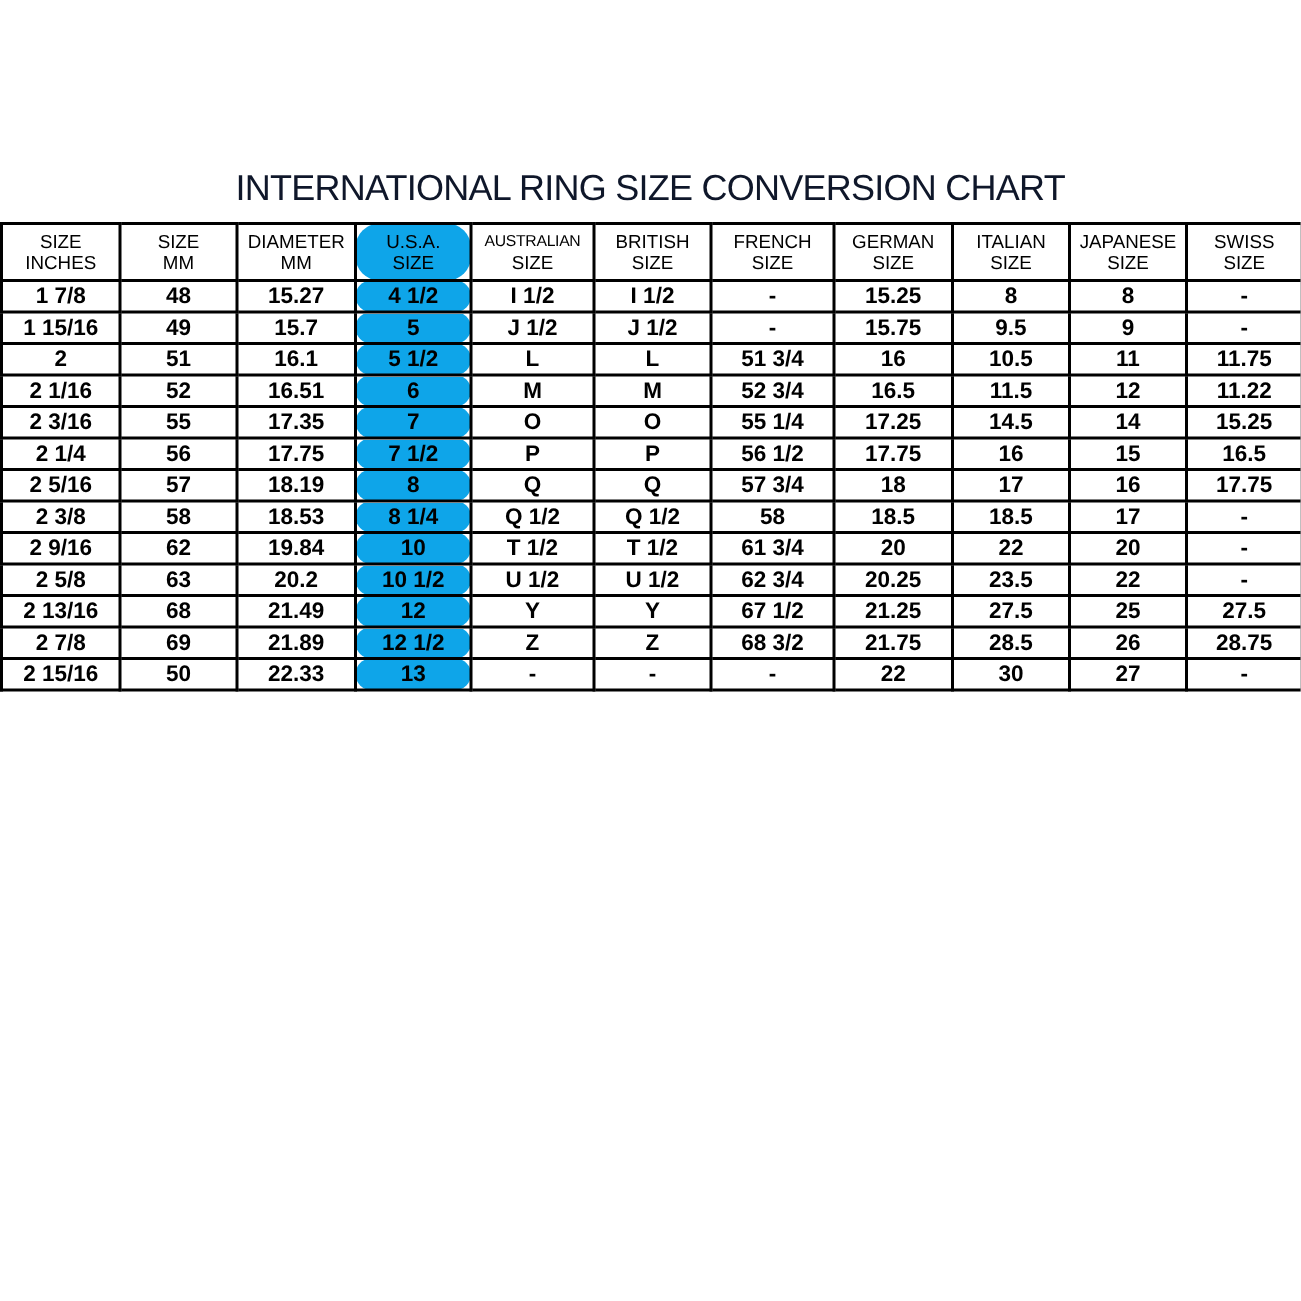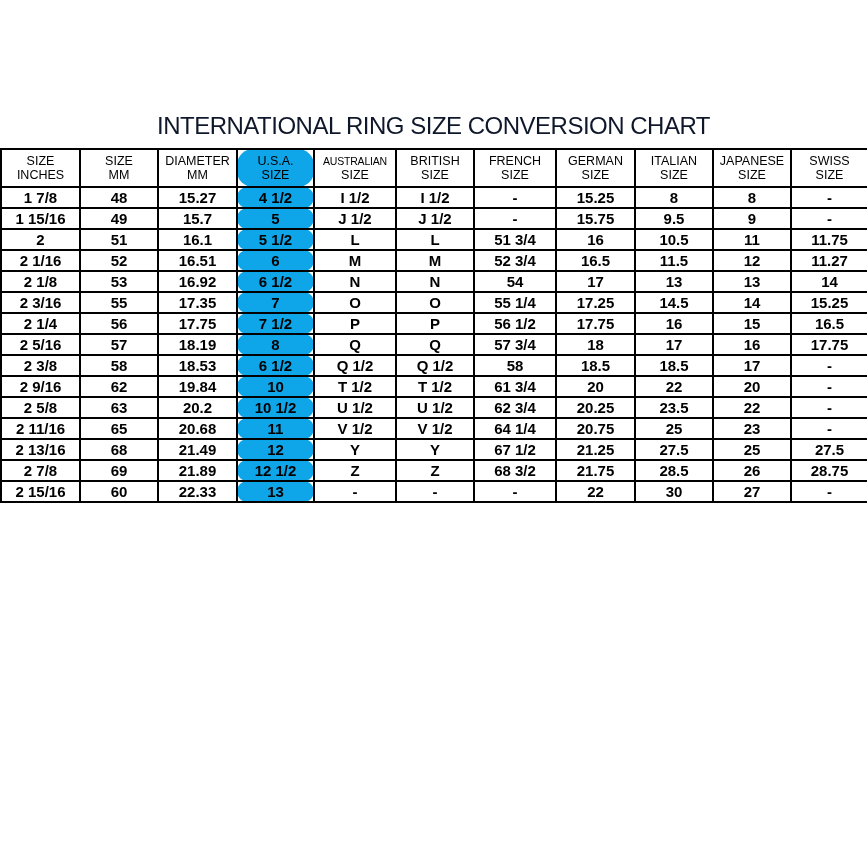--- a/index.html
+++ b/index.html
@@ -167,34 +167,21 @@
           <td>2 1/16</td>
           <td>52</td>
           <td>16.51</td>
           <td>6</td>
           <td>M</td>
           <td>M</td>
           <td>52 3/4</td>
           <td>16.5</td>
           <td>11.5</td>
           <td>12</td>
-          <td>11.27</td>
-        </tr>
-        <tr>
-          <td>2 1/8</td>
-          <td>53</td>
-          <td>16.92</td>
-          <td>6 1/2</td>
-          <td>N</td>
-          <td>N</td>
-          <td>54</td>
-          <td>17</td>
-          <td>13</td>
-          <td>13</td>
-          <td>14</td>
+          <td>11.22</td>
         </tr>
         <tr>
           <td>2 3/16</td>
           <td>55</td>
           <td>17.35</td>
           <td>7</td>
           <td>O</td>
           <td>O</td>
           <td>55 1/4</td>
           <td>17.25</td>
@@ -225,21 +212,21 @@
           <td>57 3/4</td>
           <td>18</td>
           <td>17</td>
           <td>16</td>
           <td>17.75</td>
         </tr>
         <tr>
           <td>2 3/8</td>
           <td>58</td>
           <td>18.53</td>
-          <td>6 1/2</td>
+          <td>8 1/4</td>
           <td>Q 1/2</td>
           <td>Q 1/2</td>
           <td>58</td>
           <td>18.5</td>
           <td>18.5</td>
           <td>17</td>
           <td>-</td>
         </tr>
         <tr>
           <td>2 9/16</td>
@@ -258,33 +245,20 @@
           <td>2 5/8</td>
           <td>63</td>
           <td>20.2</td>
           <td>10 1/2</td>
           <td>U 1/2</td>
           <td>U 1/2</td>
           <td>62 3/4</td>
           <td>20.25</td>
           <td>23.5</td>
           <td>22</td>
-          <td>-</td>
-        </tr>
-        <tr>
-          <td>2 11/16</td>
-          <td>65</td>
-          <td>20.68</td>
-          <td>11</td>
-          <td>V 1/2</td>
-          <td>V 1/2</td>
-          <td>64 1/4</td>
-          <td>20.75</td>
-          <td>25</td>
-          <td>23</td>
           <td>-</td>
         </tr>
         <tr>
           <td>2 13/16</td>
           <td>68</td>
           <td>21.49</td>
           <td>12</td>
           <td>Y</td>
           <td>Y</td>
           <td>67 1/2</td>
@@ -301,21 +275,21 @@
           <td>Z</td>
           <td>Z</td>
           <td>68 3/2</td>
           <td>21.75</td>
           <td>28.5</td>
           <td>26</td>
           <td>28.75</td>
         </tr>
         <tr>
           <td>2 15/16</td>
-          <td>60</td>
+          <td>50</td>
           <td>22.33</td>
           <td>13</td>
           <td>-</td>
           <td>-</td>
           <td>-</td>
           <td>22</td>
           <td>30</td>
           <td>27</td>
           <td>-</td>
         </tr>

